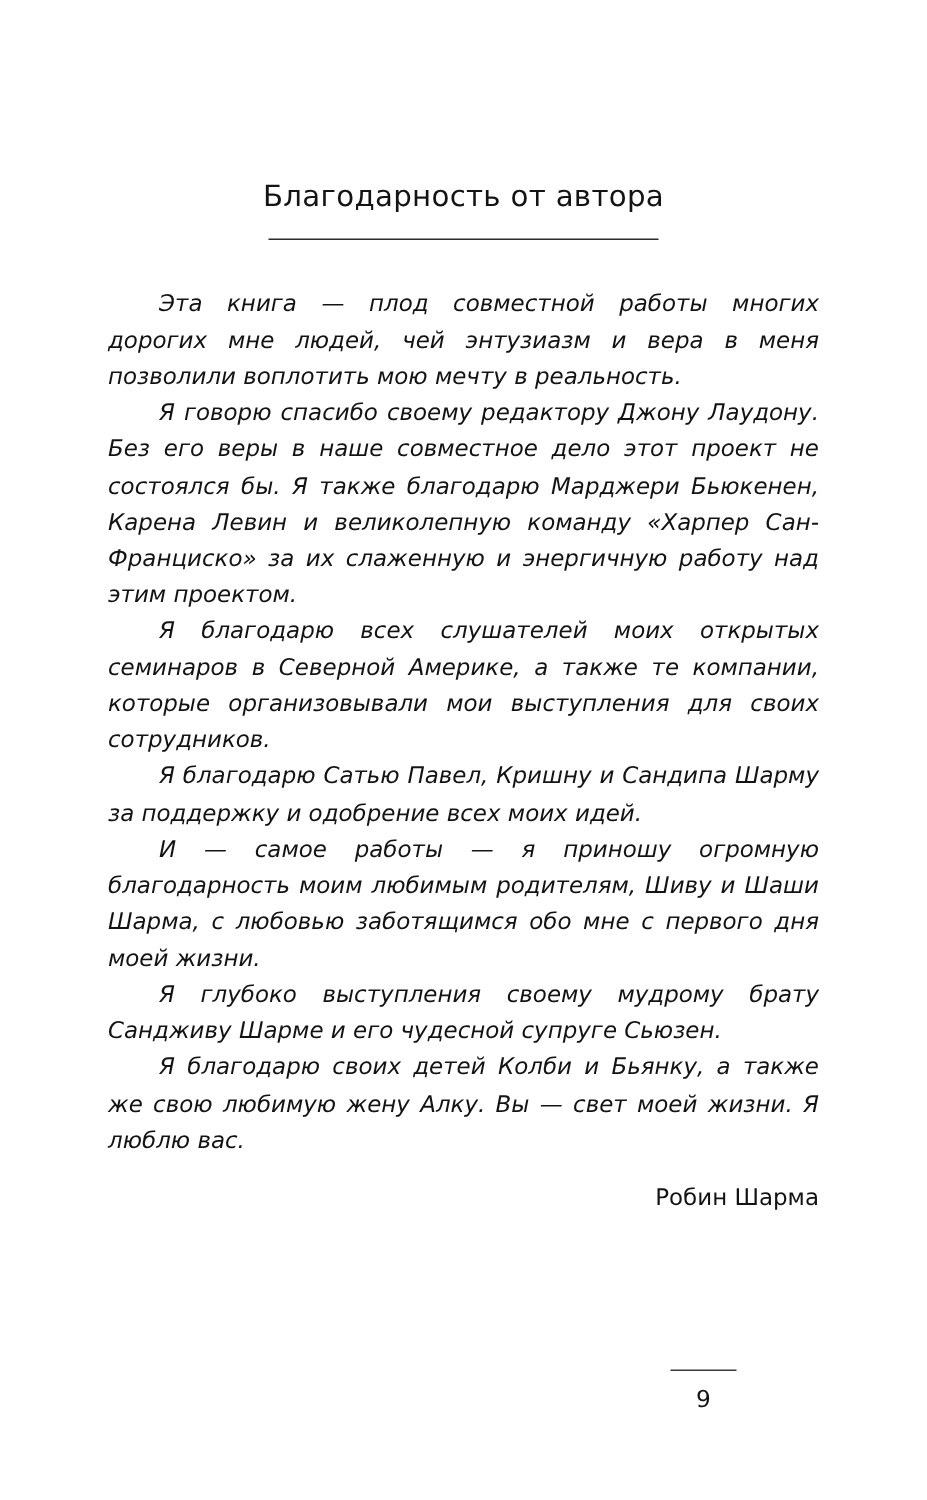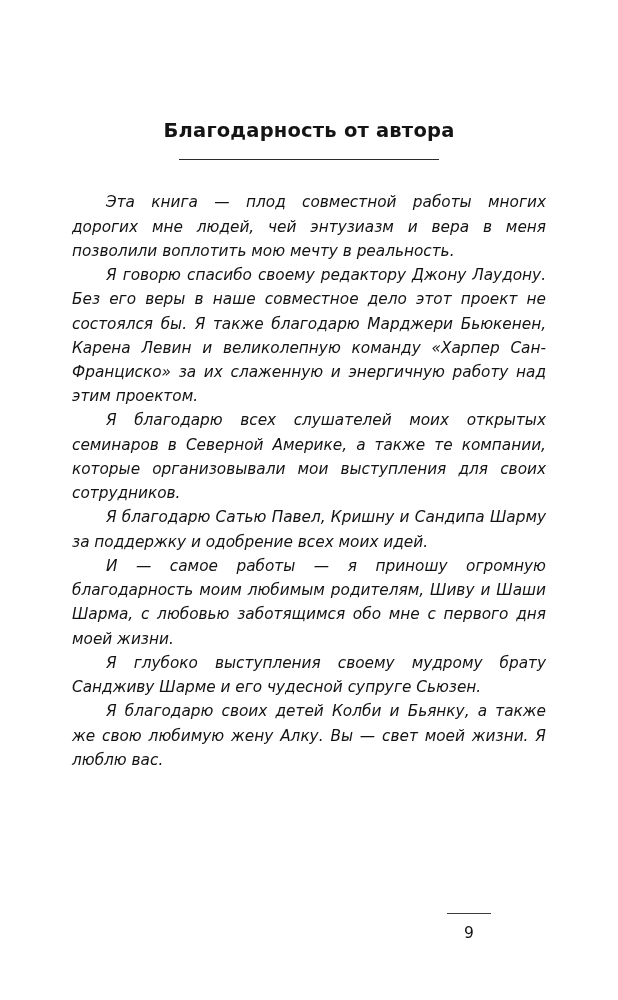--- a/index.html
+++ b/index.html
@@ -18,21 +18,21 @@
   .page {
     box-sizing: border-box;
     width: 618px;
     height: 1000px;
     padding: 118px 72px 0 72px;
     position: relative;
   }
   .page-title {
     text-align: center;
     font-size: 19.5px;
-    font-weight: 700;
+    font-weight: 400;
     letter-spacing: 0.2px;
     color: #141414;
     margin: 0 0 16px 0;
     line-height: 1.3;
   }
   .title-rule {
     width: 260px;
     height: 1px;
     background: #2b2b2b;
     margin: 0 auto 30px auto;
@@ -88,19 +88,20 @@
   <div class="body-text">
     <p>Эта книга — плод совместной работы многих дорогих мне людей, чей энтузиазм и вера в меня позволили воплотить мою мечту в реальность.</p>
     <p>Я говорю спасибо своему редактору Джону Лаудону. Без его веры в наше совместное дело этот проект не состоялся бы. Я также благодарю Марджери Бьюкенен, Карена Левин и великолепную команду «Харпер Сан-Франциско» за их слаженную и энергичную работу над этим проектом.</p>
     <p>Я благодарю всех слушателей моих открытых семинаров в Северной Америке, а также те компании, которые организовывали мои выступления для своих сотрудников.</p>
     <p>Я благодарю Сатью Павел, Кришну и Сандипа Шарму за поддержку и одобрение всех моих идей.</p>
     <p>И — самое работы — я приношу огромную благодарность моим любимым родителям, Шиву и Шаши Шарма, с любовью заботящимся обо мне с первого дня моей жизни.</p>
     <p>Я глубоко выступления своему мудрому брату Сандживу Шарме и его чудесной супруге Сьюзен.</p>
     <p>Я благодарю своих детей Колби и Бьянку, а также же свою любимую жену Алку. Вы — свет моей жизни. Я люблю вас.</p>
   </div>
 
+  <div class="signature">Робин Шарма</div>
 
   <div class="footer">
     <div class="footer-rule"></div>
     <div class="page-number">9</div>
   </div>
 
 </div>
 
 </body></html>

